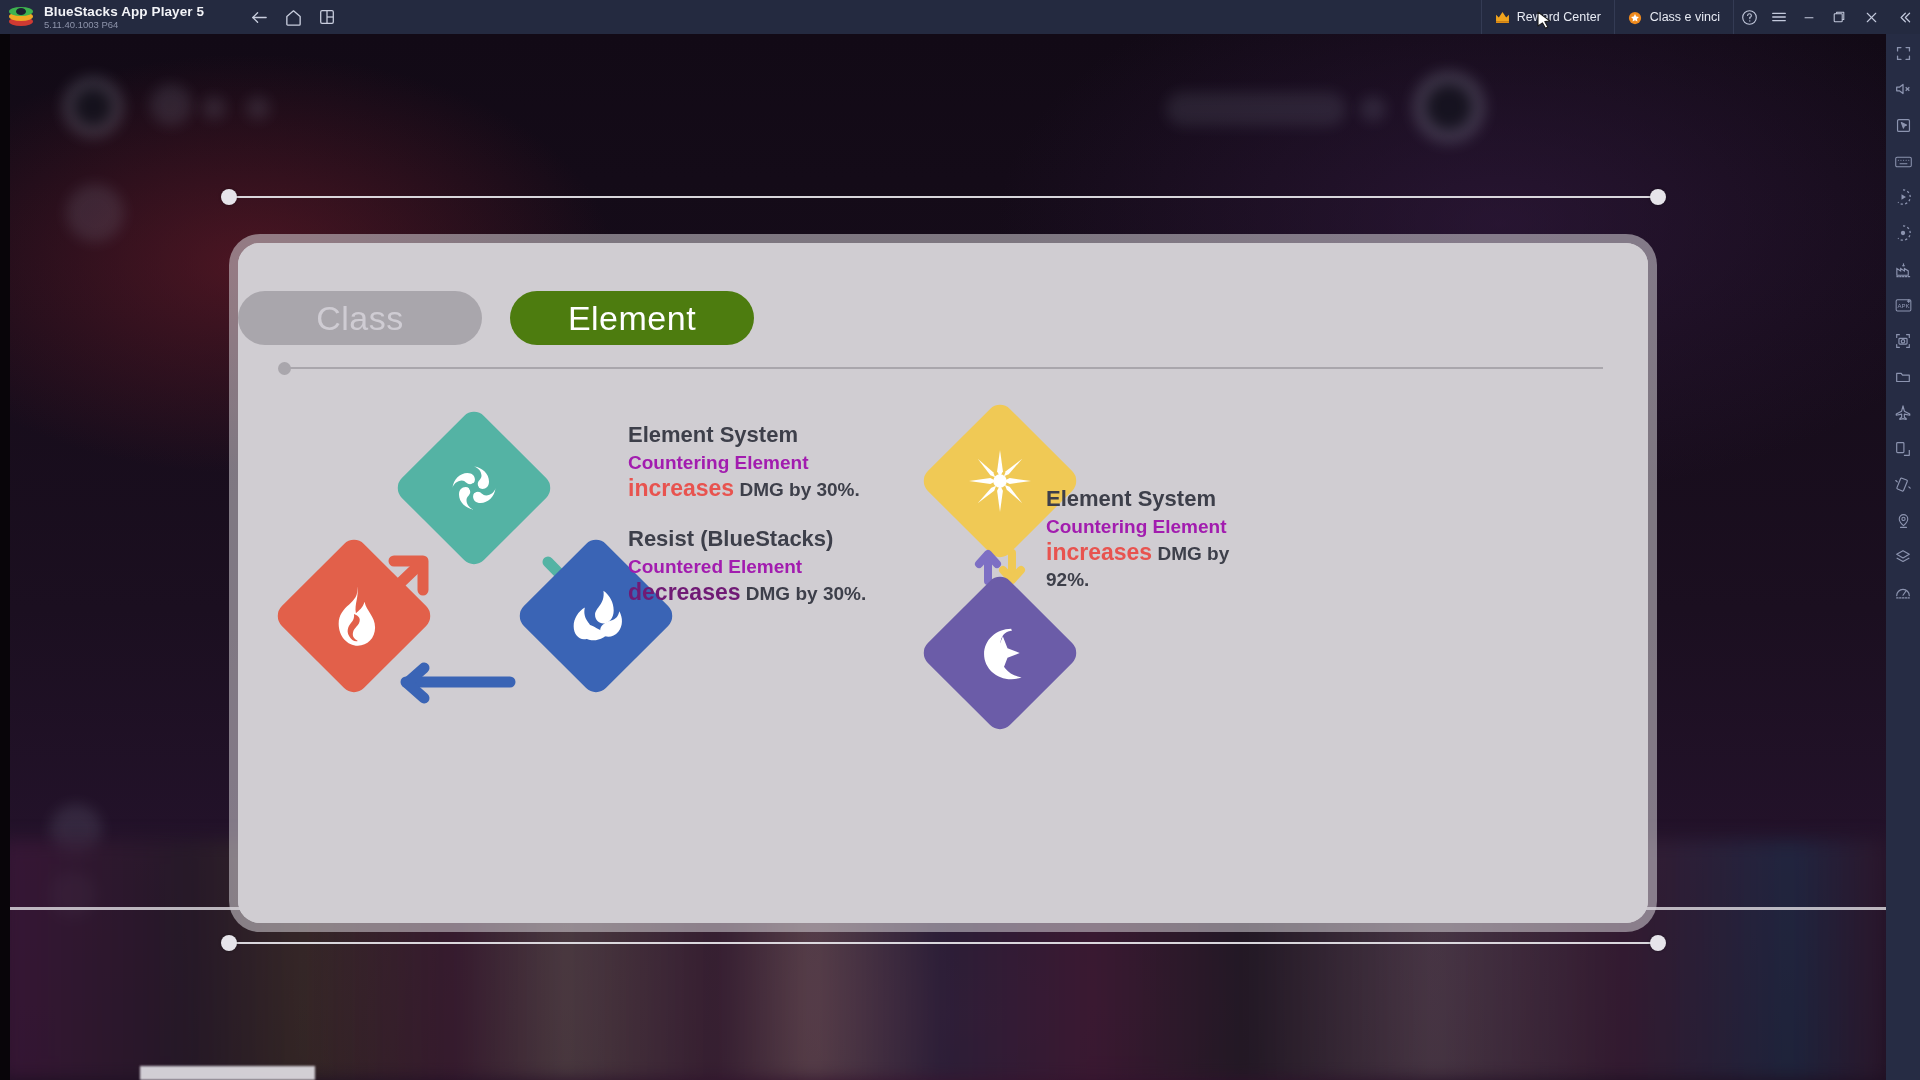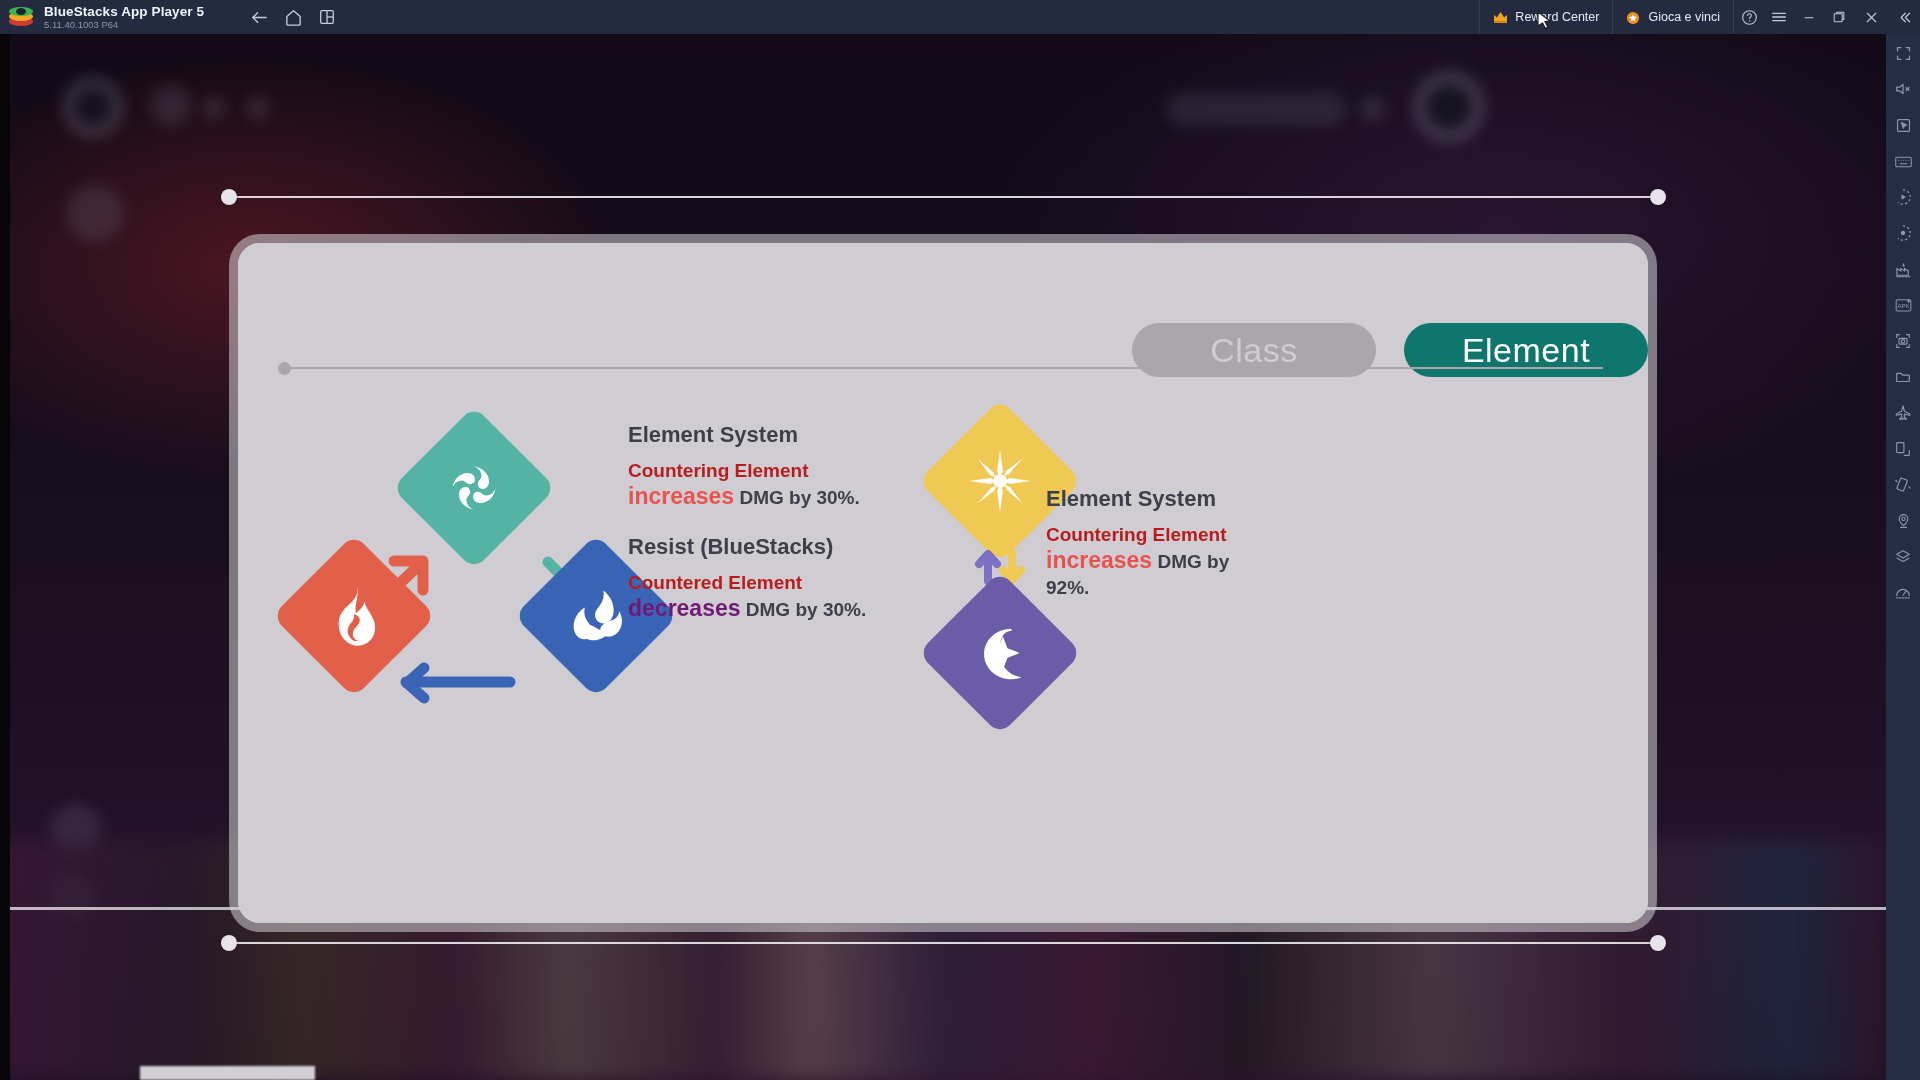--- a/index.html
+++ b/index.html
@@ -149,29 +149,29 @@
     overflow: hidden;
   }
   #panel-inner {
     position: absolute; inset: 0;
     background: #d0cdd2; border-radius: 16px;
   }
 
   
   #tabs {
     position: absolute; left: 0; right: 0; top: 48px;
-    display: flex; justify-content: flex-end; gap: 28px; margin-top: 32px;
+    display: flex; justify-content: flex-start; gap: 28px;
   }
   .tab {
     height: 54px; min-width: 244px; border-radius: 27px;
     display: flex; align-items: center; justify-content: center;
     font-size: 34px; letter-spacing: .5px;
   }
   .tab.inactive { background: #a9a6ac; color: #cfccd3; }
-  .tab.active   { background: #0f766e; color: #ffffff; }
+  .tab.active   { background: #4d7c0f; color: #ffffff; }
 
   
   #divider {
     position: absolute; left: 45px; top: 124px; width: 1320px; height: 2px;
     background: #a9a6ac;
   }
   #divider-dot {
     position: absolute; left: 40px; top: 119px; width: 13px; height: 13px;
     border-radius: 50%; background: #a9a6ac;
   }
@@ -186,21 +186,21 @@
   .dia > svg { transform: rotate(-45deg); }
   #dia-wind  { left: 158px; top: 2px;   background: #54b3a4; }
   #dia-fire  { left: 38px;  top: 130px; background: #e2604a; }
   #dia-water { left: 280px; top: 130px; background: #3a64b5; }
 
   .arrow { position: absolute; }
 
   
   #center-text { position: absolute; left: 390px; top: 176px; width: 330px; }
   .blk-title { font-size: 22px; font-weight: bold; color: #3d3f4a; line-height: 31px; }
-  .blk-sub   { font-size: 19px; font-weight: bold; color: #b91c1c; line-height: 25px; margin-top: 8px; }
+  .blk-sub   { font-size: 19px; font-weight: bold; color: #a21caf; line-height: 25px; }
   .blk-line  { font-size: 19px; font-weight: bold; color: #3d3f4a; line-height: 26px; }
   .hl-inc    { color: #e8534f; font-size: 23px; }
   .hl-dec    { color: #701a75; font-size: 23px; }
   .blk-gap   { height: 20px; }
 
   
   #pair { position: absolute; left: 702px; top: 180px; width: 120px; height: 290px; }
   #dia-sun  { left: 2px; top: 0px;   background: #f0c955; }
   #dia-moon { left: 2px; top: 172px; background: #6b5ca8; }
   #pair-arrows { position: absolute; left: 32px; top: 122px; width: 58px; height: 44px; }
@@ -418,21 +418,21 @@
     <span>Reward Center</span>
   </div>
 
   <div class="tb-pill">
     <span class="crown">
       <svg width="14" height="14" viewBox="0 0 16 16">
         <circle cx="8" cy="8" r="7" fill="#ef8a1d"></circle>
         <path fill="#ffffff" d="M8 3.5l1.4 2.9 3.1.4-2.3 2.2.6 3.1L8 10.6l-2.8 1.5.6-3.1-2.3-2.2 3.1-.4z"></path>
       </svg>
     </span>
-    <span>Gioca e vinci</span>
+    <span>Class e vinci</span>
   </div>
 
   <div class="tb-right-icons">
     <div class="tb-ricon">
       <svg width="17" height="17" viewBox="0 0 20 20" fill="none" stroke="currentColor" stroke-width="1.3">
         <circle cx="10" cy="10" r="8"></circle>
         <path d="M7.8 7.6a2.2 2.2 0 1 1 2.6 2.3v1.4" stroke-linecap="round"></path>
         <circle cx="10.3" cy="14" r=".8" fill="currentColor" stroke="none"></circle>
       </svg>
     </div>

